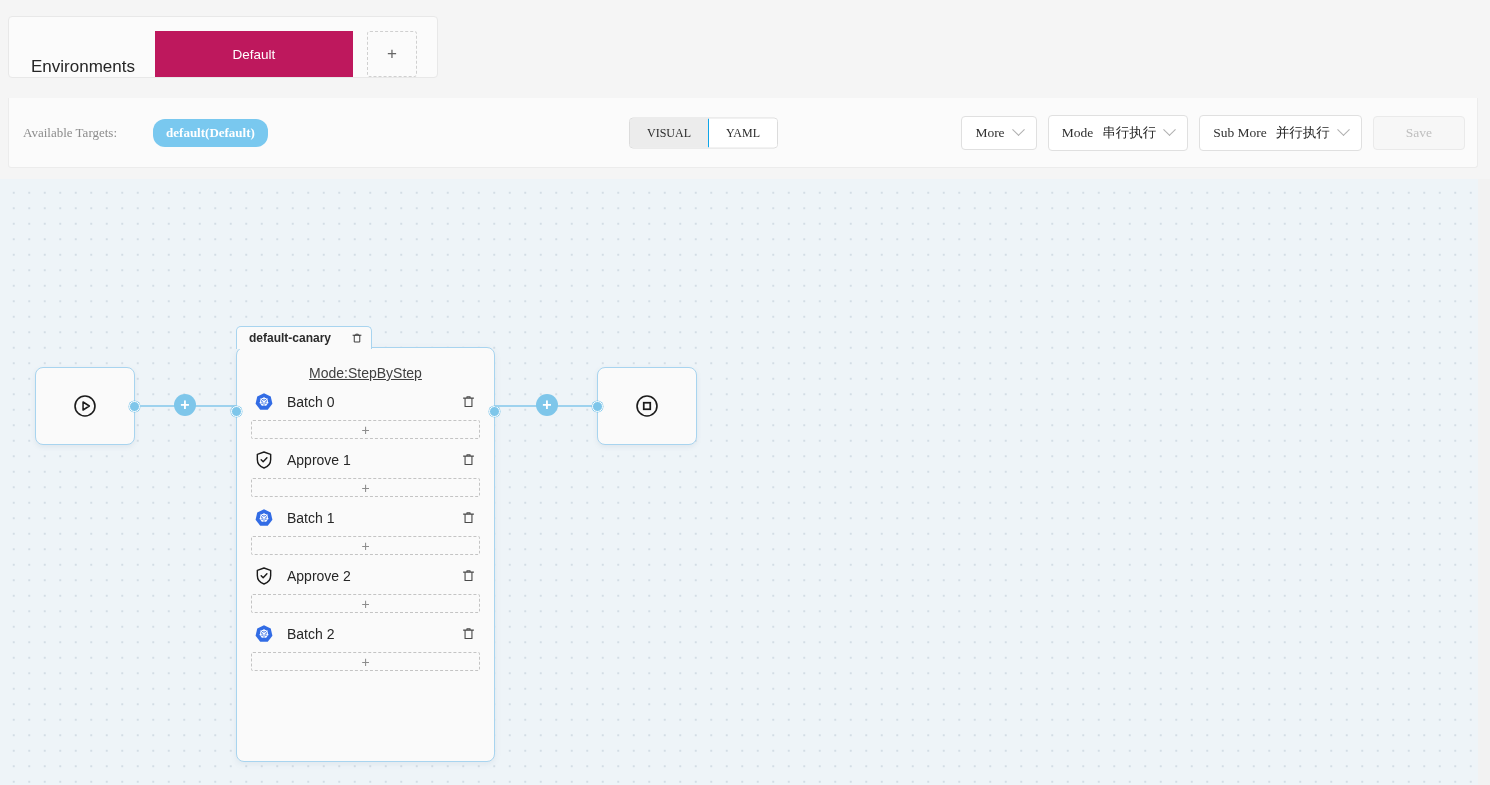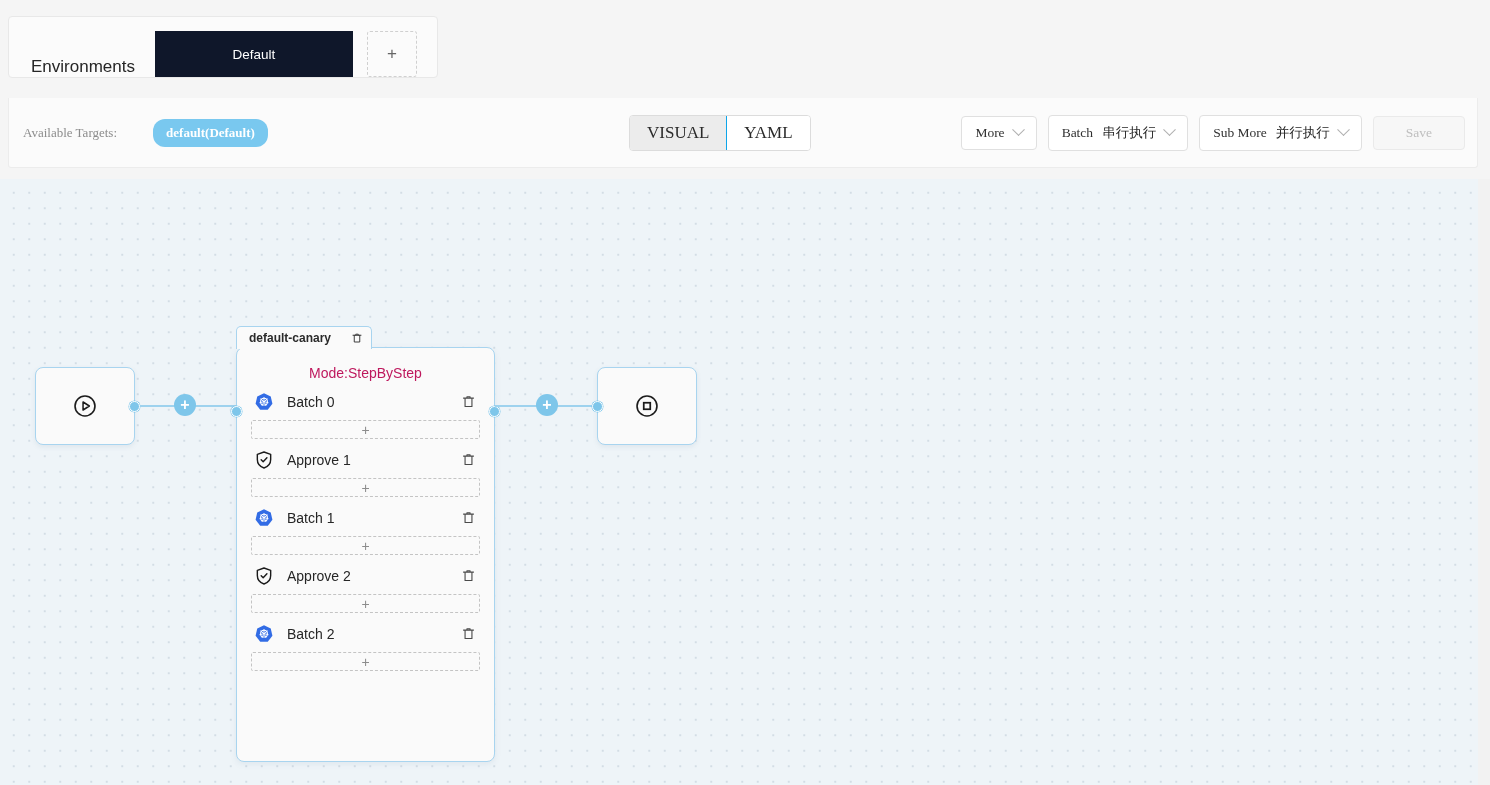--- a/index.html
+++ b/index.html
@@ -34,21 +34,21 @@
     height: 46px;
     min-width: 198px;
     display: flex;
     align-items: center;
     justify-content: center;
     font-size: 13.5px;
     cursor: pointer;
     user-select: none;
   }
   .env-tab.active {
-    background: #0f172a;
+    background: #be185d;
     color: #ffffff;
   }
   .env-add {
     margin-left: 14px;
     width: 50px; height: 46px;
     border: 1px dashed #d0d0d0;
     border-radius: 3px;
     background: #fbfbfb;
     display: flex;
     align-items: center;
@@ -93,21 +93,21 @@
     position: absolute;
     left: 620px; top: 50%;
     transform: translateY(-50%);
     display: flex;
     border: 1px solid #dcdcdc;
     border-radius: 4px;
     overflow: hidden;
     background: #ffffff;
   }
   .view-btn {
-    font-size: 17px;
+    font-size: 12px;
     color: #2b2b2b;
     padding: 7px 17px;
     background: #ffffff;
     cursor: pointer;
     user-select: none;
     white-space: nowrap;
   }
   .view-btn.active {
     background: #ececec;
   }
@@ -243,23 +243,24 @@
   }
   #stage-tab-label {
     font-size: 12px;
     font-weight: bold;
     color: #2b2b2b;
     white-space: nowrap;
   }
   #stage-mode {
     text-align: center;
     font-size: 14px;
-    color: #be185d;
+    color: #404040;
     padding-top: 17px;
     padding-bottom: 4px;
+    text-decoration: underline;
   }
   .steps { padding: 0 14px; }
 
   .step-row {
     display: flex;
     align-items: center;
     height: 33px;
     padding: 0 4px 0 3px;
   }
   .step-icon {
@@ -320,21 +321,21 @@
     <div class="view-btn active">VISUAL</div>
     <div class="view-btn">YAML</div>
   </div>
 
   <div id="right-controls">
     <div class="dropdown">
       <span>More</span>
       <span class="caret"></span>
     </div>
     <div class="dropdown">
-      <span>Batch</span>
+      <span>Mode</span>
       <span class="dd-val">串行执行</span>
       <span class="caret"></span>
     </div>
     <div class="dropdown">
       <span>Sub More</span>
       <span class="dd-val">并行执行</span>
       <span class="caret"></span>
     </div>
     <div id="save-btn">Save</div>
   </div>

